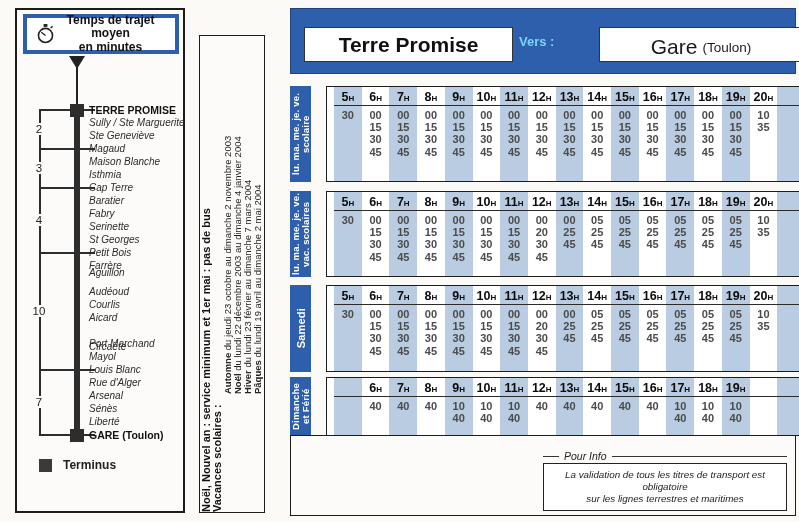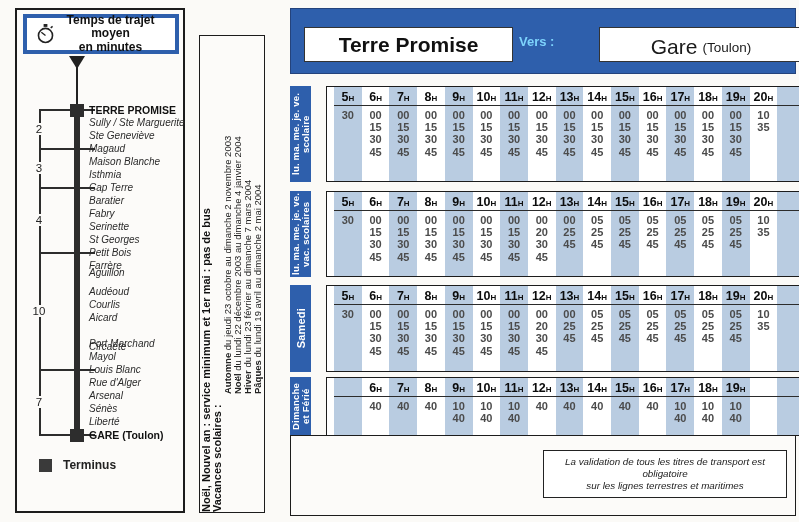--- a/index.html
+++ b/index.html
@@ -736,20 +736,23 @@
             <div class="col shaded">
               <div class="hr"></div>
               <div class="mins"></div>
             </div>
           </div>
         </div>
       </div>
 
     <div class="bottom-box">
       <div class="pour-info">
+        <div class="pi-legend">
+          <span class="pi-title">Pour Info</span>
+        </div>
         <div class="pi-box">
           <div>La  validation de tous les titres de transport est obligatoire</div>
           <div>sur les lignes terrestres et maritimes</div>
         </div>
       </div>
     </div>
 
   </main>
 </div>
 

